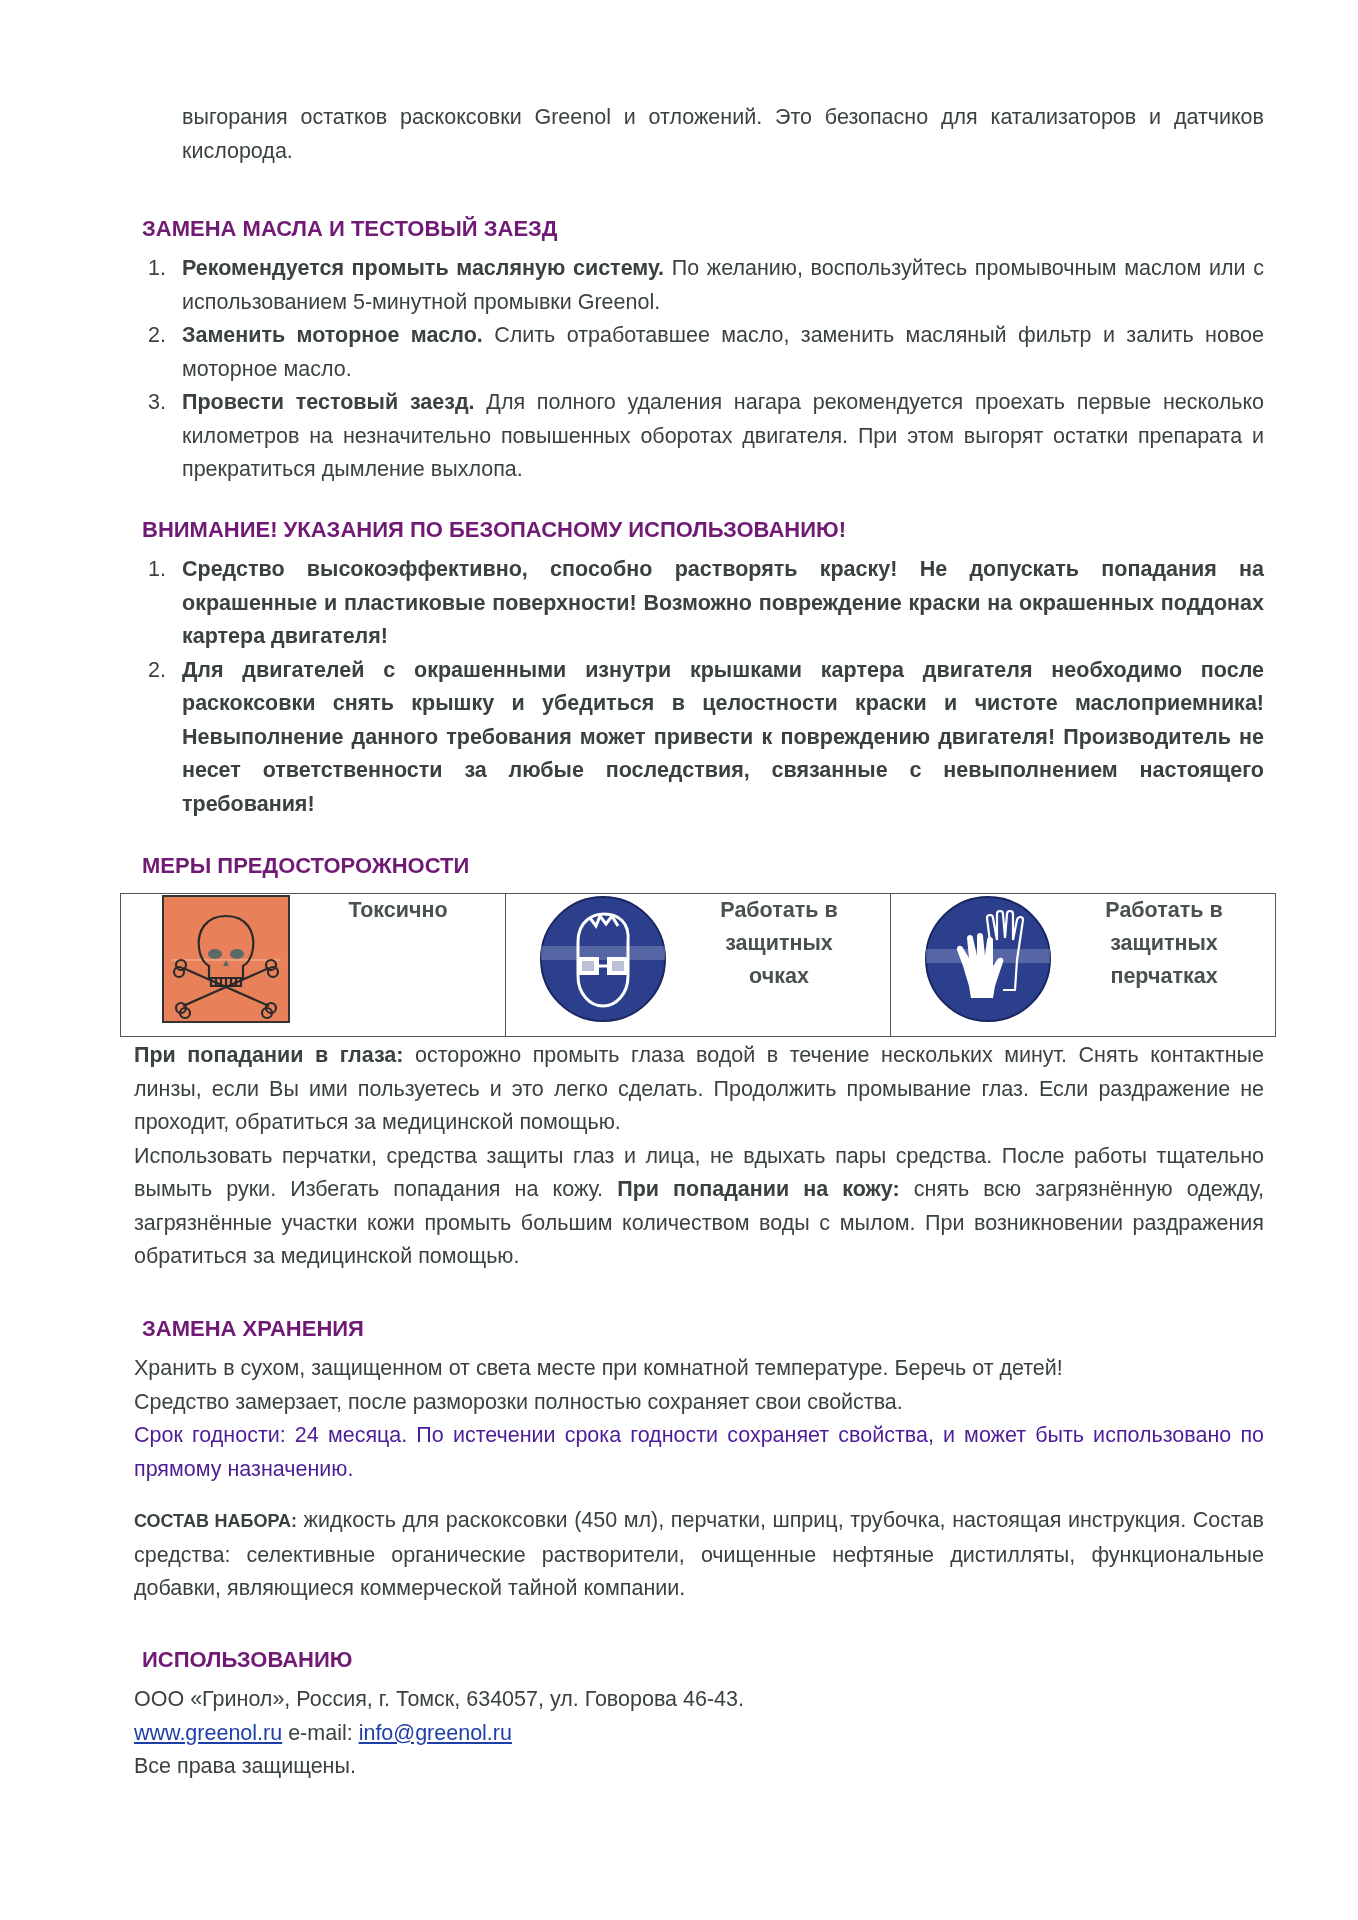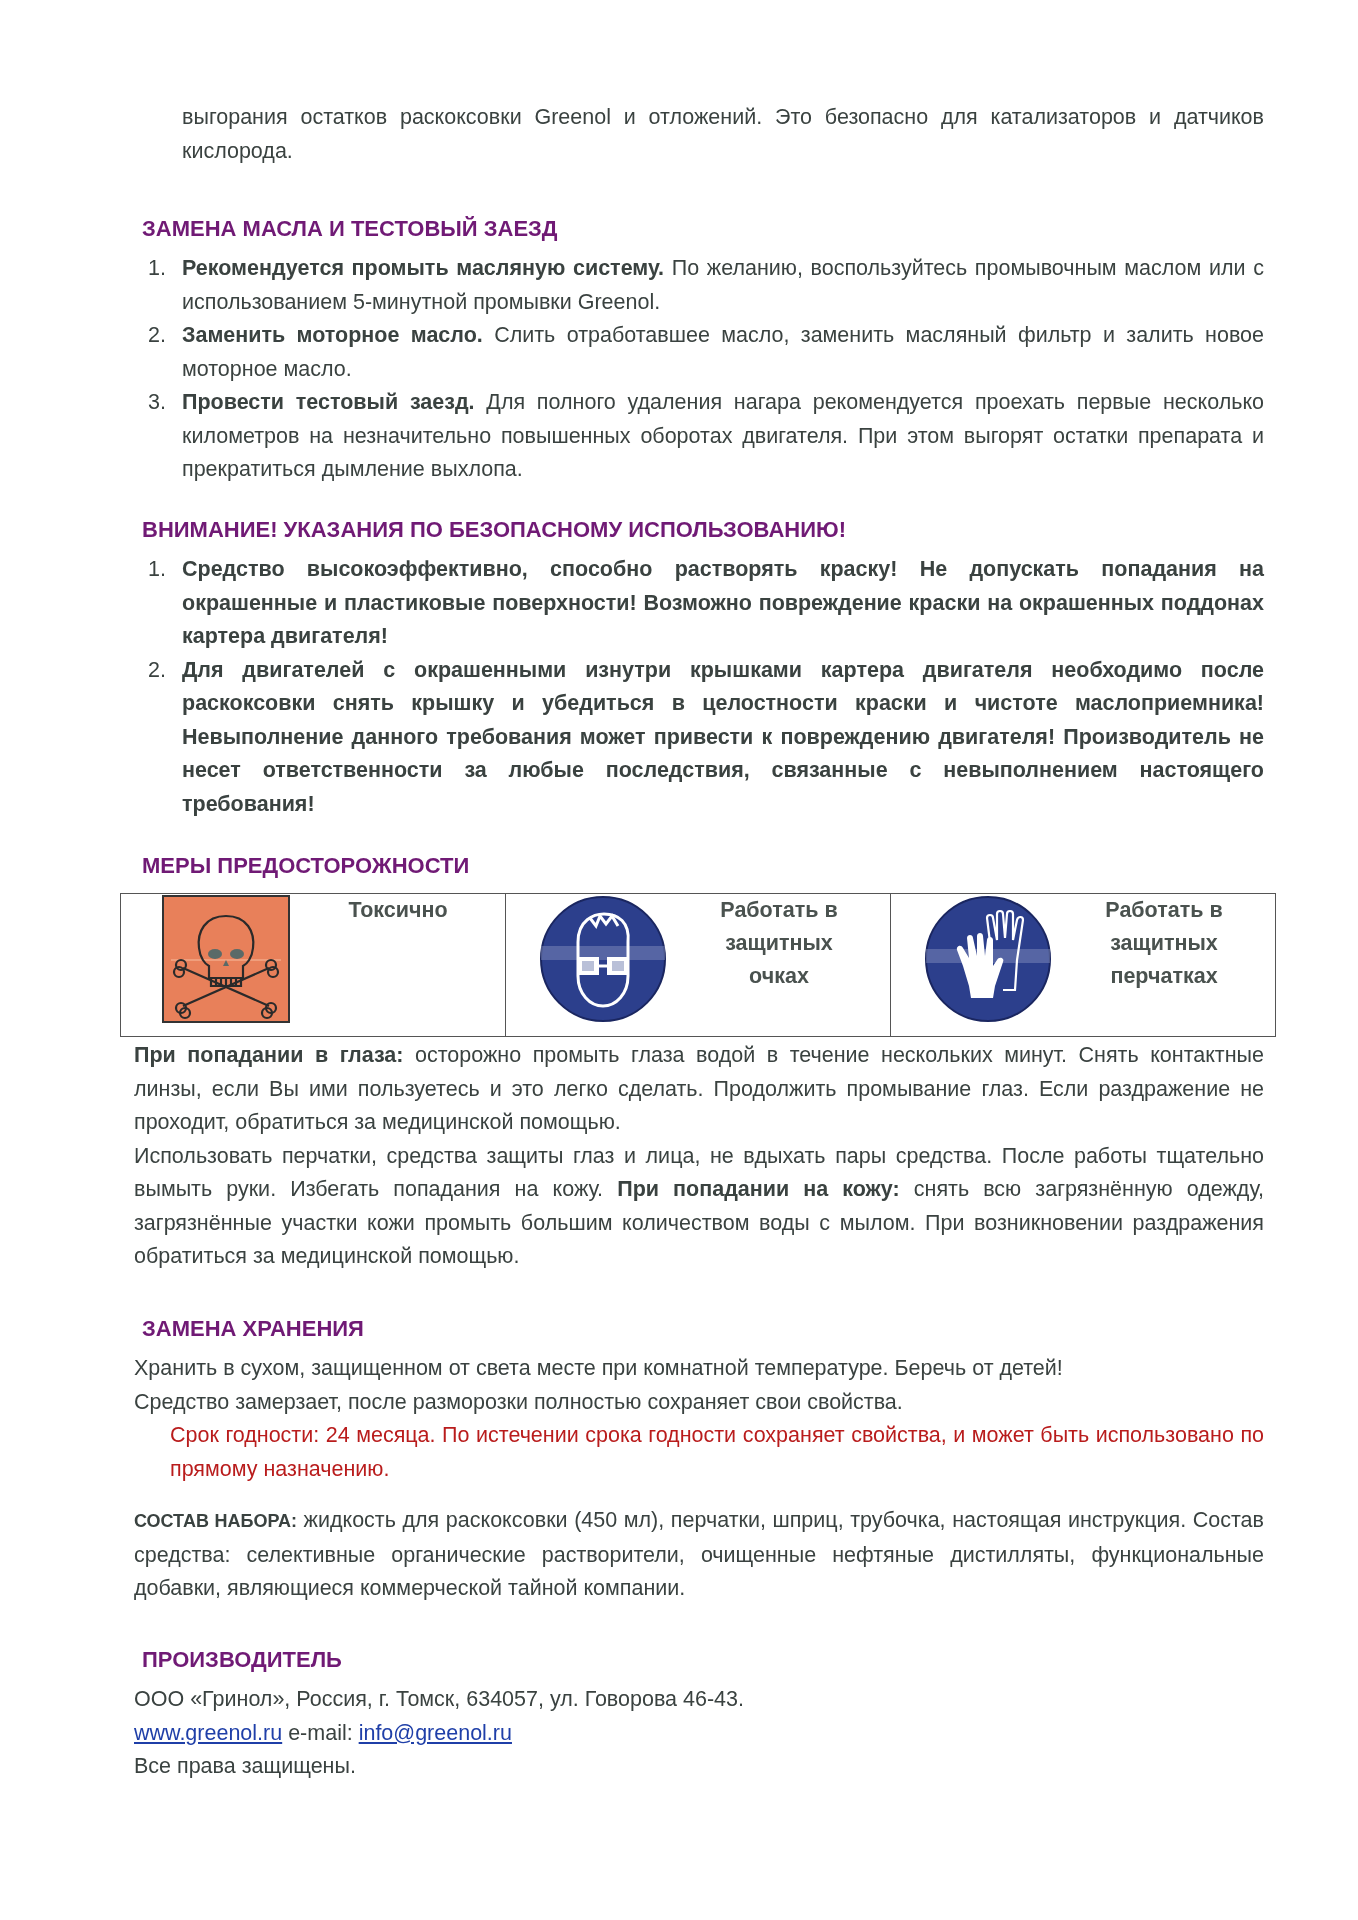--- a/index.html
+++ b/index.html
@@ -8,21 +8,21 @@
     .page { position: absolute; left: 0; top: 0; width: 1156px; height: 1920px; }
     .block { position: absolute; left: 134px; width: 1130px; }
     .p { font-size: 21.5px; line-height: 33.5px; text-align: justify; margin: 0; }
     .indent { padding-left: 48px; }
     h2.sec { font-size: 22px; font-weight: bold; margin: 8px; line-height: 30px; color: #701a75; }
     ol.steps { margin: 0; padding: 0; list-style: none; }
     ol.steps li { position: relative; padding-left: 48px; font-size: 21.5px; line-height: 33.5px; text-align: justify; }
     ol.steps li .num { position: absolute; left: 14px; top: 0; }
     b, .bold { font-weight: bold; }
     .warn li { font-weight: bold; }
-    .faded { color: #b91c1c; margin-left: 36px; }
+    .faded { color: #4c1d95; }
     .pp-table { position: absolute; left: 120px; top: 893px; width: 1156px; height: 144px;
                 border: 1.5px solid #555; display: flex; box-sizing: border-box; }
     .pp-cell { flex: 1; display: flex; align-items: flex-start; border-right: 1.5px solid #555; box-sizing: border-box; }
     .pp-cell:last-child { border-right: none; }
     .pp-icon { width: 130px; height: 130px; margin-left: 38px; flex: none; }
     .pp-label { flex: 1; text-align: center; font-weight: bold; font-size: 21.5px; line-height: 33px; color: #4a524f; }
     a.lnk { color: #1f3fa8; text-decoration: underline; margin-top: 31px; }
   </style>
 </head>
 <body>
@@ -122,19 +122,19 @@
     <p class="p" style="margin-top:2px;">Хранить в сухом, защищенном от света месте при комнатной температуре. Беречь от детей!</p>
     <p class="p">Средство замерзает, после разморозки полностью сохраняет свои свойства.</p>
     <p class="p faded">Срок годности: 24 месяца. По истечении срока годности сохраняет свойства, и может быть использовано по прямому назначению.</p>
   </div>
 
   <div class="block" style="top:1504px;">
     <p class="p"><b style="font-size:18px;">СОСТАВ НАБОРА:</b><span> жидкость для раскоксовки (450 мл), перчатки, шприц, трубочка, настоящая инструкция. Состав средства: селективные органические растворители, очищенные нефтяные дистилляты, функциональные добавки, являющиеся коммерческой тайной компании.</span></p>
   </div>
 
   <div class="block" style="top:1637px;">
-    <h2 class="sec">ПРОИЗВОДИТЕЛЬ</h2>
+    <h2 class="sec">ИСПОЛЬЗОВАНИЮ</h2>
     <p class="p" style="margin-top:2px;">ООО «Гринол», Россия, г. Томск, 634057, ул. Говорова 46-43.</p>
     <p class="p"><a class="lnk">www.greenol.ru</a><span> e-mail: </span><a class="lnk">info@greenol.ru</a></p>
     <p class="p">Все права защищены.</p>
   </div>
 
 </div>
 
 </body></html>

